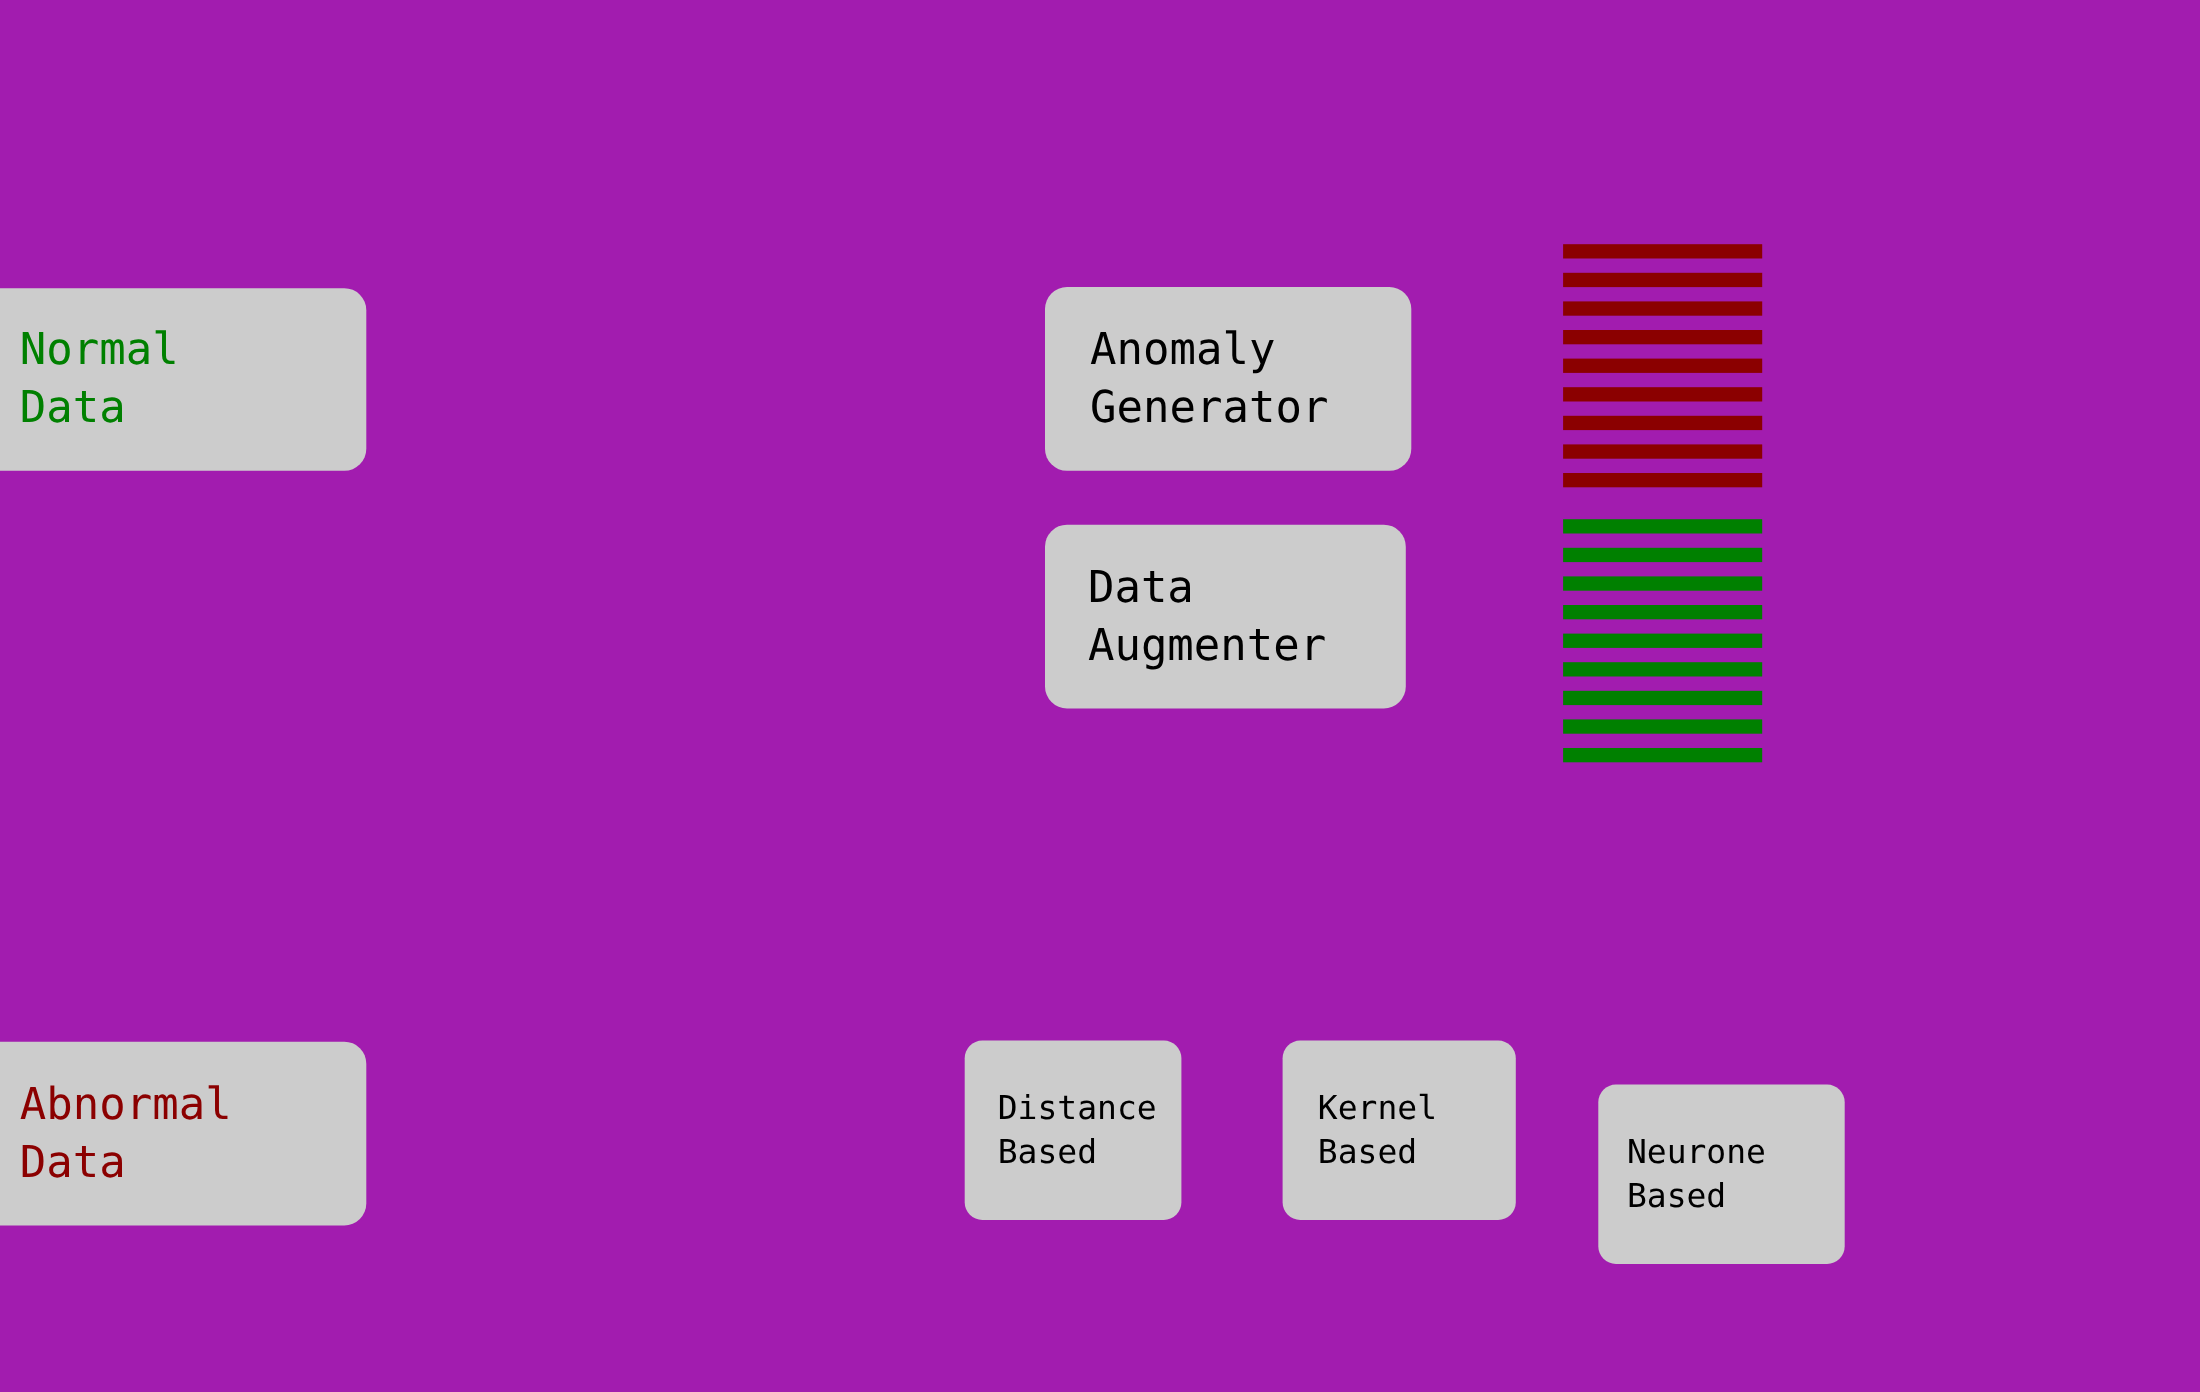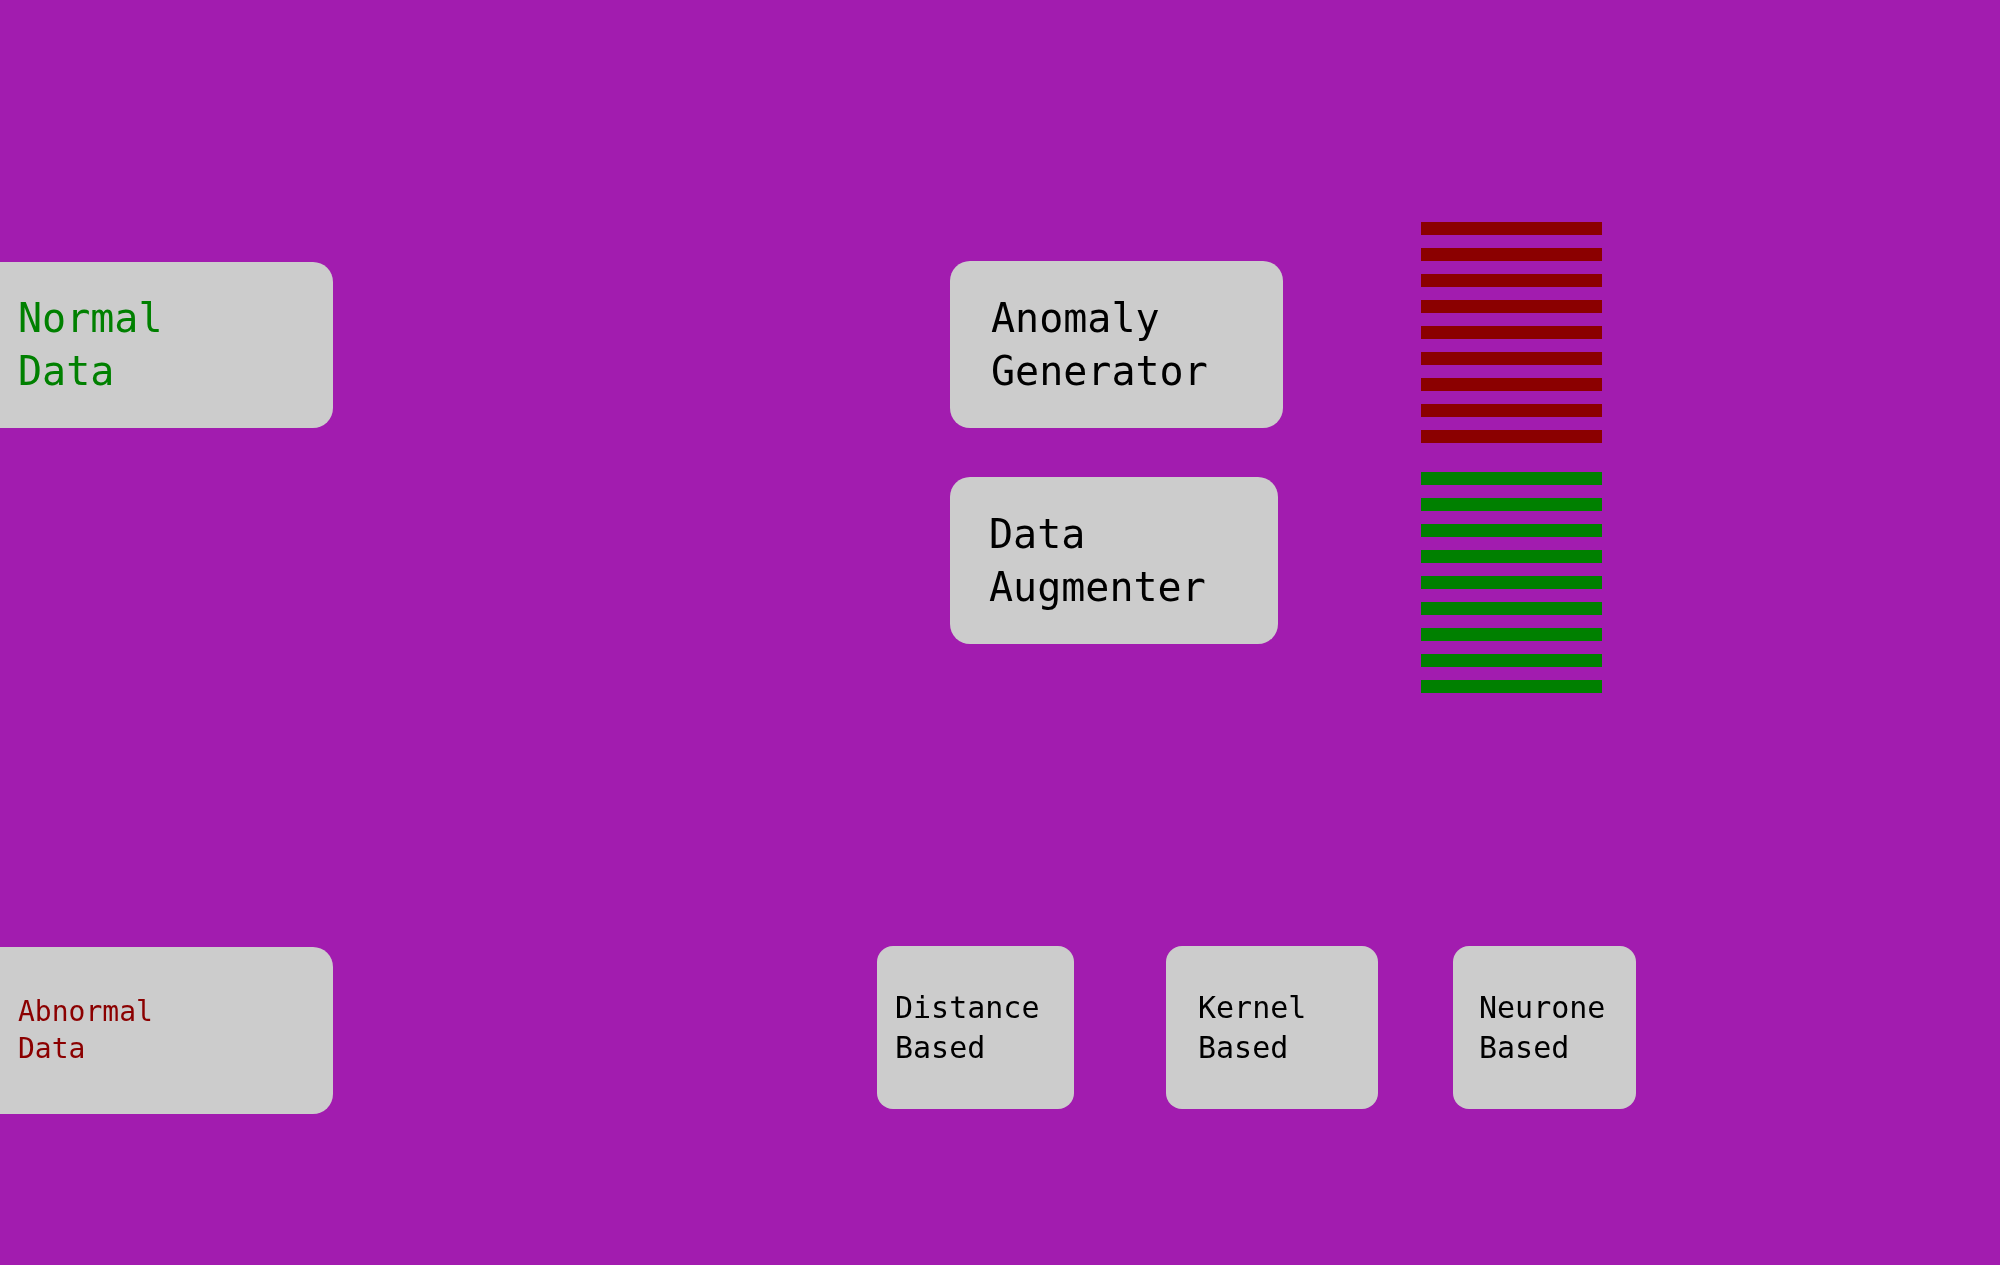--- a/index.html
+++ b/index.html
@@ -48,21 +48,21 @@
   #node-abnormal-data {
     left: -30px;
     top: 947px;
     width: 363px;
     height: 167px;
     padding-left: 48px;
     border-radius: 20px;
   }
   #node-abnormal-data .line {
     color: #8b0000;
-    font-size: 28px;
+    font-size: 40px;
   }
 
   
   #node-anomaly-generator {
     left: 950px;
     top: 261px;
     width: 333px;
     height: 167px;
     padding-left: 41px;
     border-radius: 20px;
@@ -82,29 +82,29 @@
   #node-data-augmenter .line {
     color: #000000;
     font-size: 40px;
   }
 
   
   .detector {
     top: 946px;
     height: 163px;
     border-radius: 16px;
-    padding-left: 18px;
+    padding-left: 30px;
   }
   .detector .line {
     color: #000000;
     font-size: 30px;
   }
   #node-distance-based { left: 877px; width: 197px; }
   #node-kernel-based   { left: 1166px; width: 212px; padding-left: 32px; }
-  #node-neurone-based  { left: 1453px; width: 183px; padding-left: 26px; }
+  #node-neurone-based  { left: 1453px; width: 224px; padding-left: 26px; margin-top: 40px; }
 
   
   #bar-stack {
     position: absolute;
     left: 1421px;
     top: 222px;
     width: 181px;
     height: 290px;
   }
   .bar {

